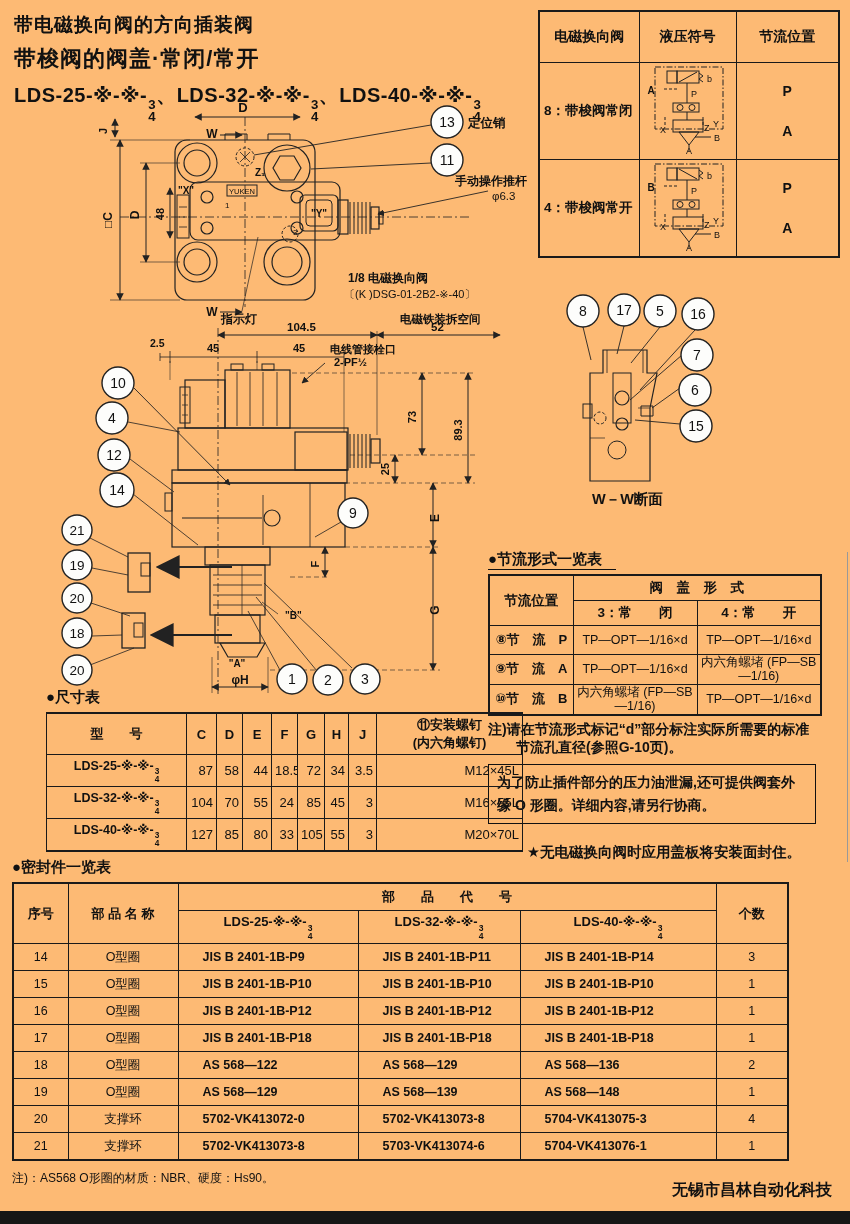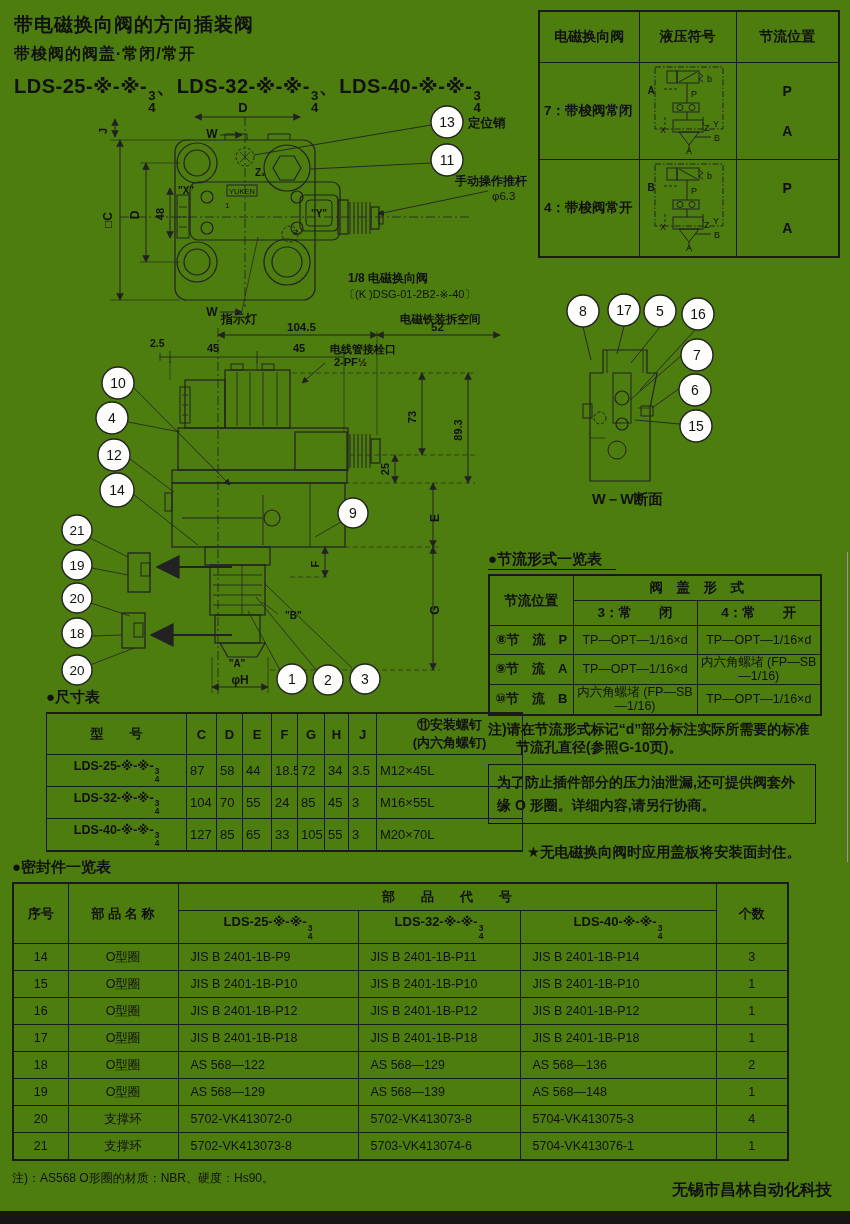--- a/index.html
+++ b/index.html
@@ -1,16 +1,16 @@
 <!DOCTYPE html>
 <html><head>
 <meta charset="utf-8">
 <style>
   html,body{margin:0;padding:0;background:#e8e8e4;}
-  #page{position:relative;width:850px;height:1224px;background:#4d7c0f;margin:0 auto;
+  #page{position:relative;width:850px;height:1224px;background:#fdba74;margin:0 auto;
         font-family:"Liberation Sans","DejaVu Sans",sans-serif;color:#111;overflow:hidden;}
   .abs{position:absolute;}
   .b{font-weight:bold;}
   
   .frac{display:inline-flex;flex-direction:column;text-align:center;line-height:.95;
         font-size:.66em;vertical-align:-.5em;margin-left:1px;font-weight:bold;}
   
   table{border-collapse:collapse;table-layout:fixed;}
   th,td{border:1px solid #1a1a1a;padding:0 3px;overflow:hidden;}
   
@@ -22,39 +22,39 @@
   .pa-cell{vertical-align:middle;}
   .pa-wrap{display:flex;flex-direction:column;justify-content:space-around;height:80px;}
   
   #throttle-table{width:332px;border:2px solid #1a1a1a;}
   #throttle-table th{font-size:13.5px;height:24px;}
   #throttle-table td{font-size:12.5px;text-align:center;height:28px;line-height:1.15;}
   #throttle-table td.pos{font-size:13px;font-weight:bold;}
   
   #dim-table{width:476px;border-top:2.5px solid #1a1a1a;border-bottom:2.5px solid #1a1a1a;border-left:1px solid #1a1a1a;border-right:1px solid #1a1a1a;}
   #dim-table th{height:40px;font-size:13px;}
-  #dim-table td{height:31px;font-size:13px;text-align:left;}
+  #dim-table td{height:31px;font-size:13px;text-align:right;}
   #dim-table td.model{font-weight:bold;font-size:12.5px;text-align:center;}
   
   #seal-table{width:775px;border:2px solid #1a1a1a;}
   #seal-table th{font-size:13px;}
   #seal-table td{height:26px;font-size:12.5px;}
   #seal-table td.ctr{text-align:center;}
-  #seal-table td.code{padding-left:12px;}
+  #seal-table td.code{padding-left:24px;font-weight:bold;}
   .note-text{font-size:14px;}
   svg text{fill:#111;}
 </style>
 </head>
 <body>
 
 <div id="page">
 
   <div class="abs" style="left:14px;top:12px;width:510px;">
     <div class="b" style="font-size:19px;letter-spacing:1px;">带电磁换向阀的方向插装阀</div>
-    <div class="b" style="font-size:16px;letter-spacing:1px;margin-top:6px;">带梭阀的阀盖·常闭/常开</div>
+    <div class="b" style="font-size:22px;letter-spacing:1px;margin-top:6px;">带梭阀的阀盖·常闭/常开</div>
     <div class="b" style="font-size:20px;margin-top:8px;letter-spacing:.5px;">
       <span>LDS-25-※-※-</span><span class="frac">
           <span>3</span>
           <span>4</span>
         </span><span>、</span><span>LDS-32-※-※-</span><span class="frac">
           <span>3</span>
           <span>4</span>
         </span><span>、</span><span>LDS-40-※-※-</span><span class="frac">
           <span>3</span>
           <span>4</span>
@@ -68,21 +68,21 @@
         <col style="width:97px">
         <col style="width:103px">
       </colgroup>
     <tbody>
         <tr>
       <th>电磁换向阀</th>
       <th>液压符号</th>
       <th>节流位置</th>
     </tr>
     <tr>
-      <td class="form-cell">7：带梭阀常闭</td>
+      <td class="form-cell">8：带梭阀常闭</td>
       <td>
         <svg width="92" height="92" viewBox="0 0 92 92">
           <g stroke="#222" fill="none" stroke-width="1">
             <rect x="12" y="4" width="68" height="62" stroke-dasharray="6 2 1.5 2"></rect>
             <rect x="24" y="8" width="10" height="12"></rect>
                 <rect x="34" y="8" width="22" height="12"></rect>
             <path d="M36 19 L54 9"></path>
                 <path d="M56 10 l4 3 l-4 3 l4 3"></path>
             <path d="M34 26 H20" stroke-dasharray="3 2"></path>
                 <path d="M44 20 V40"></path>
@@ -497,21 +497,21 @@
         <td>3</td>
         <td>M16×55L</td>
       </tr>
       <tr>
         <td class="model"><span>LDS-40-※-※-</span><span class="frac">
                 <span>3</span>
                 <span>4</span>
               </span></td>
         <td>127</td>
         <td>85</td>
-        <td>65</td>
+        <td>80</td>
         <td>33</td>
         <td>105</td>
         <td>55</td>
         <td>3</td>
         <td>M20×70L</td>
       </tr>
     </tbody>
       </table>
   </div>
 

